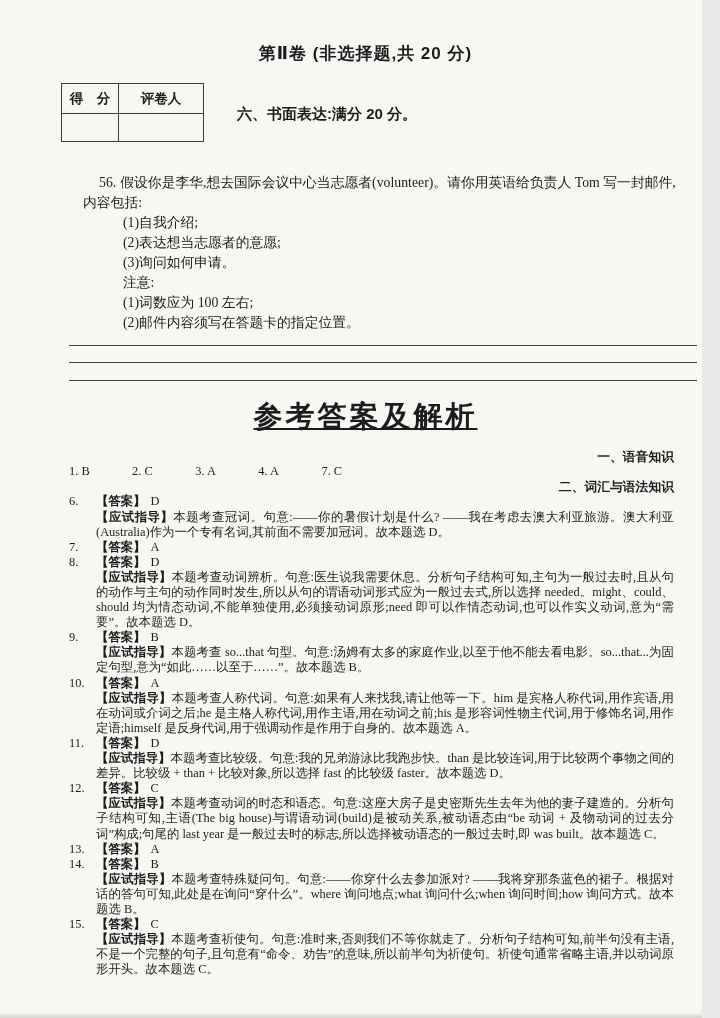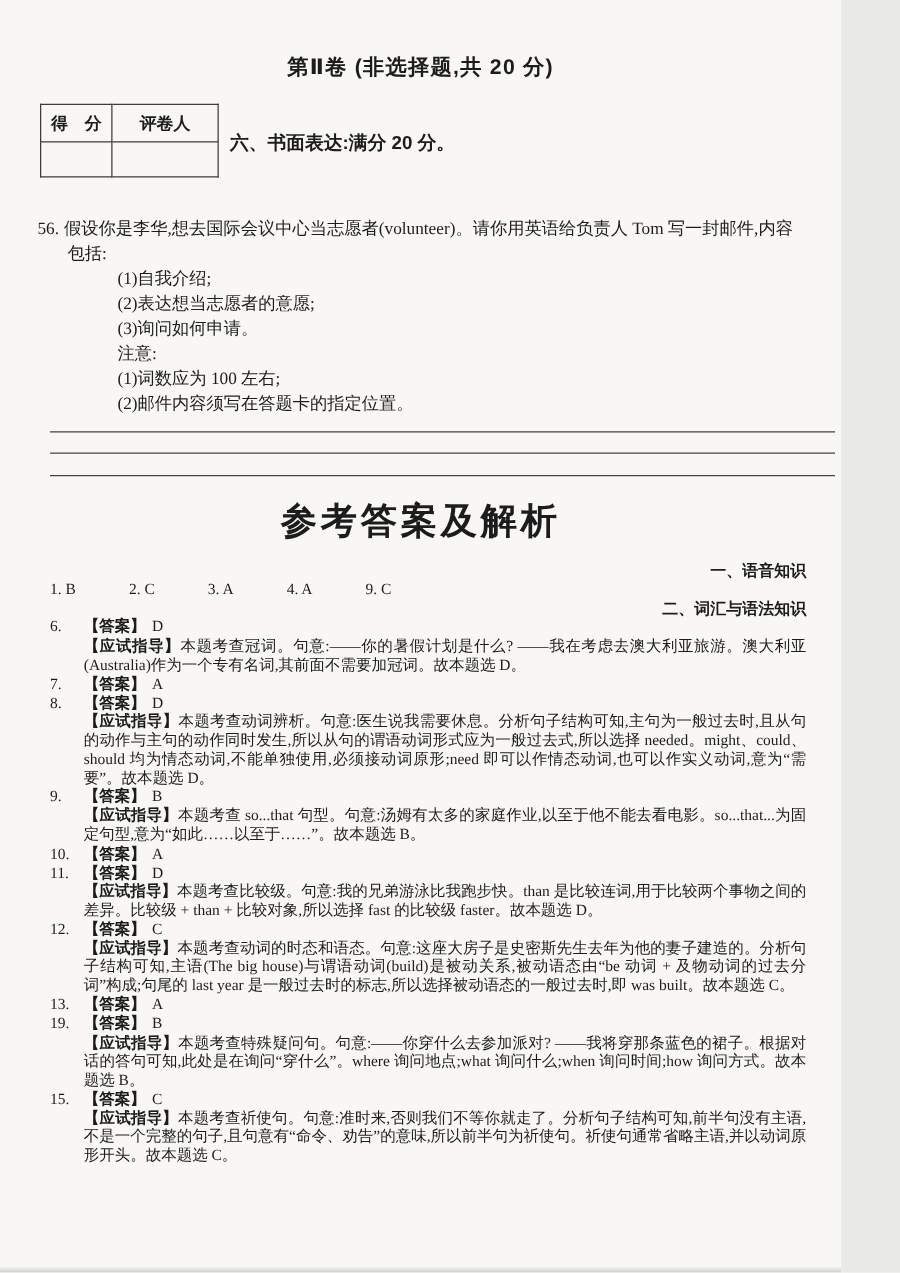--- a/index.html
+++ b/index.html
@@ -8,20 +8,21 @@
     background:#e9e9e7;
     font-family:"Liberation Serif","DejaVu Serif",serif;
     color:#1c1c1c;
     -webkit-font-smoothing:antialiased;
   }
   .page {
     position:relative;
     width:673px; height:1018px;
     background:#f8f7f4;
     overflow:hidden;
+    padding-left:29px;
   }
   .scan-edge-bottom {
     position:absolute; left:0; right:0; bottom:0; height:5px;
     background:linear-gradient(to bottom, rgba(0,0,0,0), rgba(90,90,88,0.25));
   }
 
   
   .part-title {
     padding-top:42px;
     text-align:center;
@@ -40,46 +41,47 @@
   .score-table td {
     border:1.6px solid #3c3c3c;
     text-align:center; vertical-align:middle;
     padding:0;
   }
   .score-table .r1 td { height:29px; }
   .score-table .r2 td { height:27px; }
   .score-table .c1 { width:56px; }
   .score-table .c2 { width:84px; }
   .section-six {
-    position:absolute; left:184px; top:22px;
+    position:absolute; left:208px; top:22px;
     font-family:"Liberation Sans","DejaVu Sans",sans-serif;
     font-weight:bold; font-size:15px;
   }
 
   
   .q56 {
     margin:12px 26px 0 30px;
     font-size:13.8px;
     line-height:20px;
   }
   .q56-stem { padding-left:24px; text-indent:-24px; }
-  .q56-num { padding-right:4px; }
+  .q56-num { padding-right:4px;margin-left:40px; }
   .q56-sub { margin-left:64px; }
 
   
   .write-lines { margin:12px 0 0 40px; width:628px; }
   .wline { border-top:1.8px solid #45443f; margin-bottom:16.4px; height:0; }
 
   
   .akey-title {
     margin-top:10px;
     text-align:center;
     font-weight:bold;
     font-size:29px;
     letter-spacing:3px;
+    text-decoration:underline;
   }
   .akey {
     margin:12px 28px 0 40px;
     font-size:12.4px;
     line-height:15.1px;
   }
   .sec-heading {
     font-family:"Liberation Sans","DejaVu Sans",sans-serif;
     font-weight:bold; font-size:12.8px;text-align:right;
   }
@@ -136,21 +138,21 @@
   <div class="akey-title">参考答案及解析</div>
 
   <div class="akey">
 
     <div class="sec-heading">一、语音知识</div>
     <div class="ans-row">
       <span>1. B</span>
       <span>2. C</span>
       <span>3. A</span>
       <span>4. A</span>
-      <span>9. C</span>
+      <span>7. C</span>
     </div>
 
     <div class="sec-heading">二、词汇与语法知识</div>
 
     <div class="aitem">
       <div class="n">6.</div>
       <div class="b">
         <div><span class="lbl">【答案】</span><span class="ansletter">D</span></div>
         <div class="expl"><span class="lbl">【应试指导】</span><span>本题考查冠词。句意:——你的暑假计划是什么? ——我在考虑去澳大利亚旅游。澳大利亚(Australia)作为一个专有名词,其前面不需要加冠词。故本题选 D。</span></div>
       </div>
@@ -176,20 +178,21 @@
       <div class="b">
         <div><span class="lbl">【答案】</span><span class="ansletter">B</span></div>
         <div class="expl"><span class="lbl">【应试指导】</span><span>本题考查 so...that 句型。句意:汤姆有太多的家庭作业,以至于他不能去看电影。so...that...为固定句型,意为“如此……以至于……”。故本题选 B。</span></div>
       </div>
     </div>
 
     <div class="aitem">
       <div class="n">10.</div>
       <div class="b">
         <div><span class="lbl">【答案】</span><span class="ansletter">A</span></div>
+        <div class="expl"><span class="lbl">【应试指导】</span><span>本题考查人称代词。句意:如果有人来找我,请让他等一下。him 是宾格人称代词,用作宾语,用在动词或介词之后;he 是主格人称代词,用作主语,用在动词之前;his 是形容词性物主代词,用于修饰名词,用作定语;himself 是反身代词,用于强调动作是作用于自身的。故本题选 A。</span></div>
       </div>
     </div>
 
     <div class="aitem">
       <div class="n">11.</div>
       <div class="b">
         <div><span class="lbl">【答案】</span><span class="ansletter">D</span></div>
         <div class="expl"><span class="lbl">【应试指导】</span><span>本题考查比较级。句意:我的兄弟游泳比我跑步快。than 是比较连词,用于比较两个事物之间的差异。比较级 + than + 比较对象,所以选择 fast 的比较级 faster。故本题选 D。</span></div>
       </div>
     </div>
@@ -203,21 +206,21 @@
     </div>
 
     <div class="aitem">
       <div class="n">13.</div>
       <div class="b">
         <div><span class="lbl">【答案】</span><span class="ansletter">A</span></div>
       </div>
     </div>
 
     <div class="aitem">
-      <div class="n">19.</div>
+      <div class="n">14.</div>
       <div class="b">
         <div><span class="lbl">【答案】</span><span class="ansletter">B</span></div>
         <div class="expl"><span class="lbl">【应试指导】</span><span>本题考查特殊疑问句。句意:——你穿什么去参加派对? ——我将穿那条蓝色的裙子。根据对话的答句可知,此处是在询问“穿什么”。where 询问地点;what 询问什么;when 询问时间;how 询问方式。故本题选 B。</span></div>
       </div>
     </div>
 
     <div class="aitem">
       <div class="n">15.</div>
       <div class="b">
         <div><span class="lbl">【答案】</span><span class="ansletter">C</span></div>

